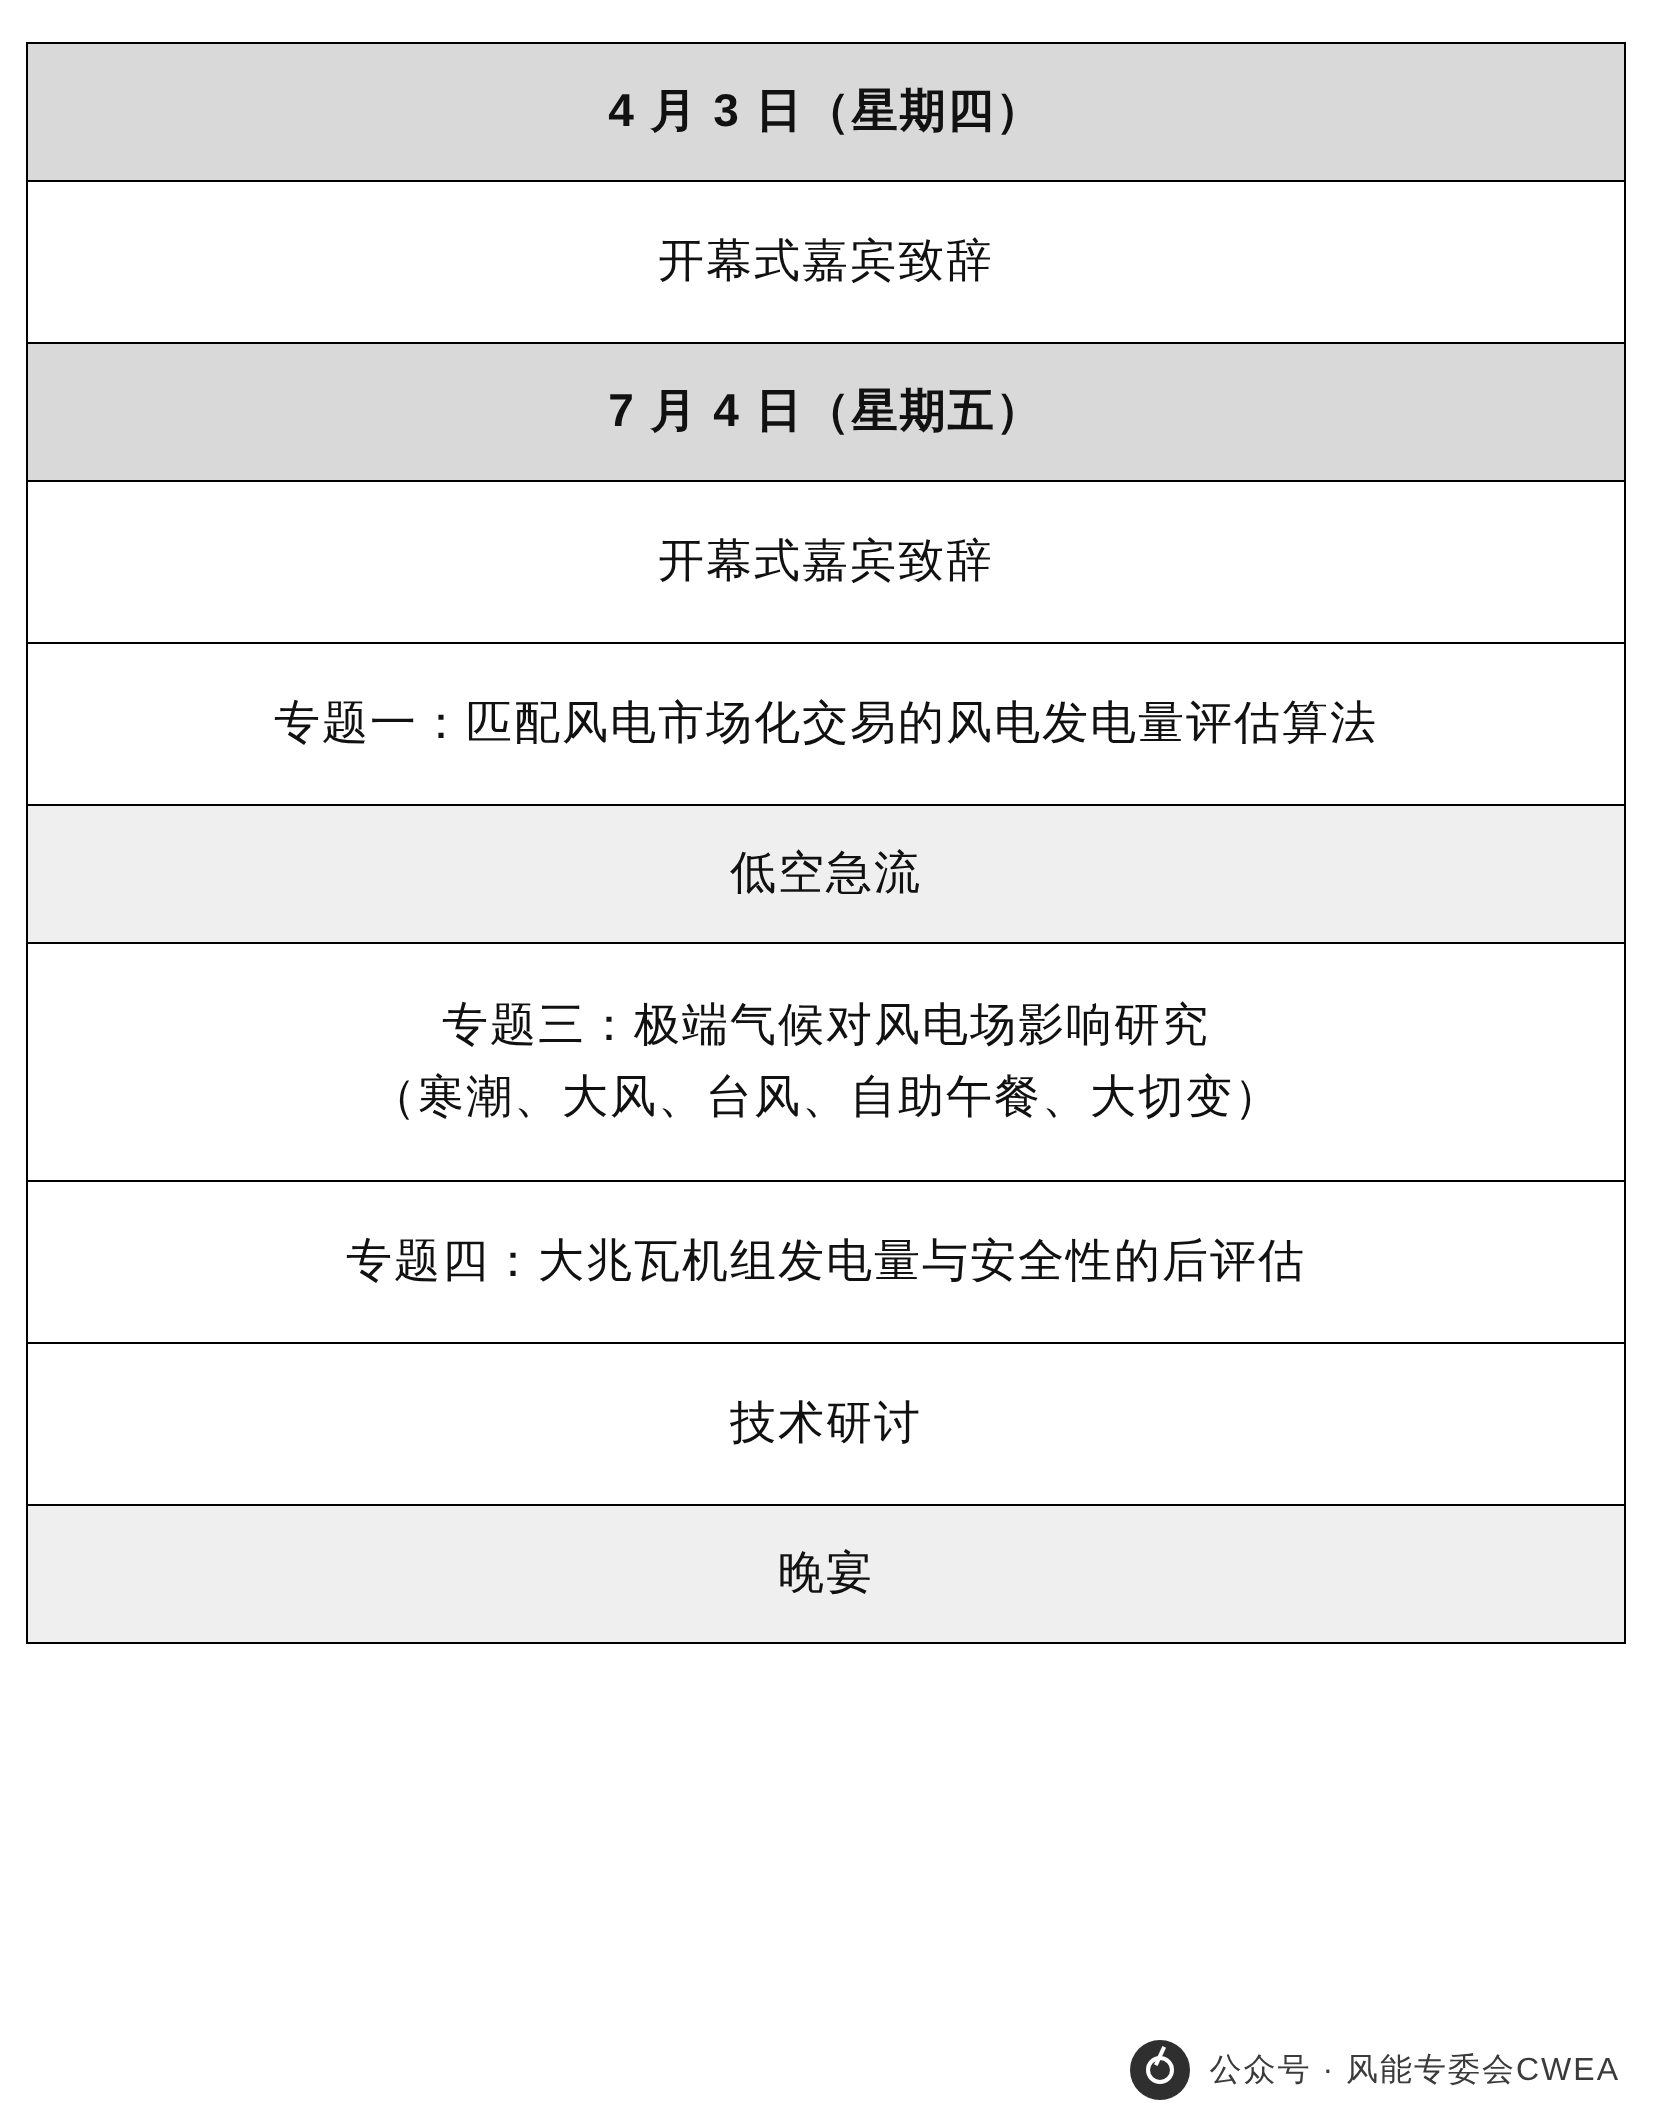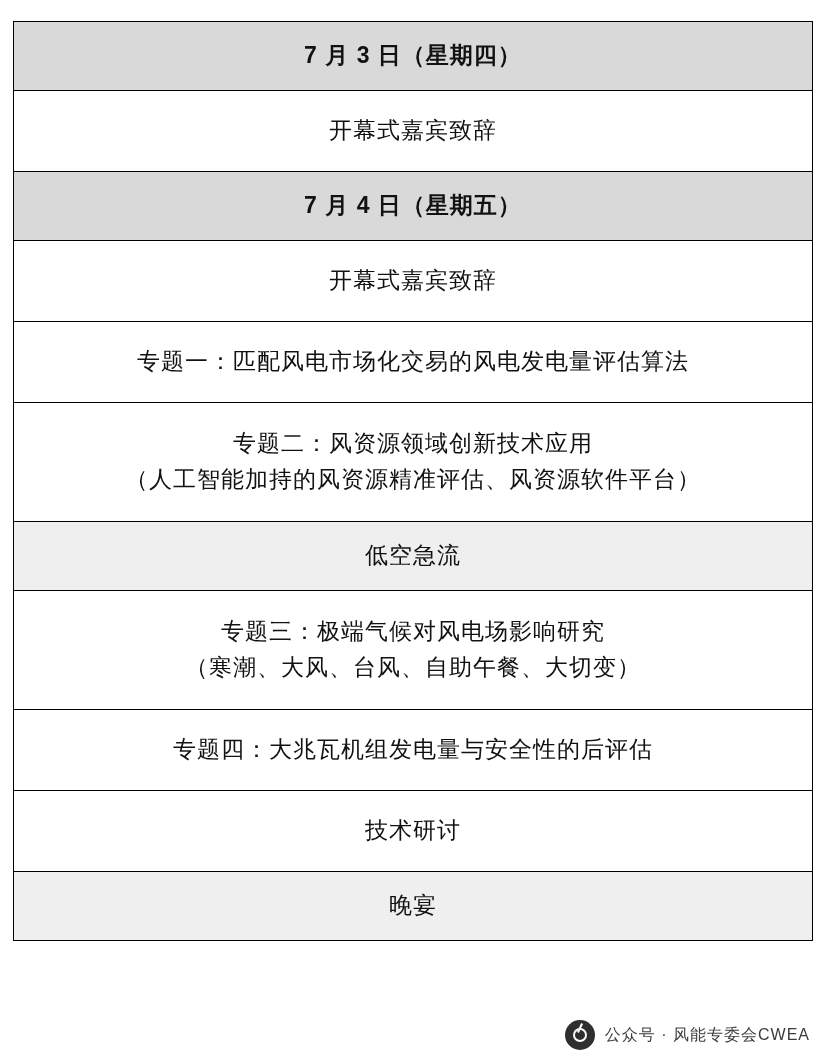--- a/index.html
+++ b/index.html
@@ -95,21 +95,21 @@
     transform: rotate(25deg);
   }
 </style>
 </head>
 <body>
 
 <table class="schedule-table">
   <tbody>
     <tr class="row-header">
       <td>
-          <span class="line">7 月 3 日（星期四）</span>
+          <span class="line">4 月 3 日（星期四）</span>
         </td>
     </tr>
     <tr class="row-plain">
       <td>
           <span class="line">开幕式嘉宾致辞</span>
         </td>
     </tr>
     <tr class="row-header">
       <td>
           <span class="line">7 月 4 日（星期五）</span>
@@ -117,26 +117,20 @@
     </tr>
     <tr class="row-plain">
       <td>
           <span class="line">开幕式嘉宾致辞</span>
         </td>
     </tr>
     <tr class="row-plain">
       <td>
           <span class="line">专题一：匹配风电市场化交易的风电发电量评估算法</span>
         </td>
-    </tr>
-    <tr class="row-plain row-two">
-      <td>
-        <span class="line">专题二：风资源领域创新技术应用</span>
-        <span class="line">（人工智能加持的风资源精准评估、风资源软件平台）</span>
-      </td>
     </tr>
     <tr class="row-shaded">
       <td>
           <span class="line">低空急流</span>
         </td>
     </tr>
     <tr class="row-plain row-two">
       <td>
         <span class="line">专题三：极端气候对风电场影响研究</span>
         <span class="line">（寒潮、大风、台风、自助午餐、大切变）</span>

